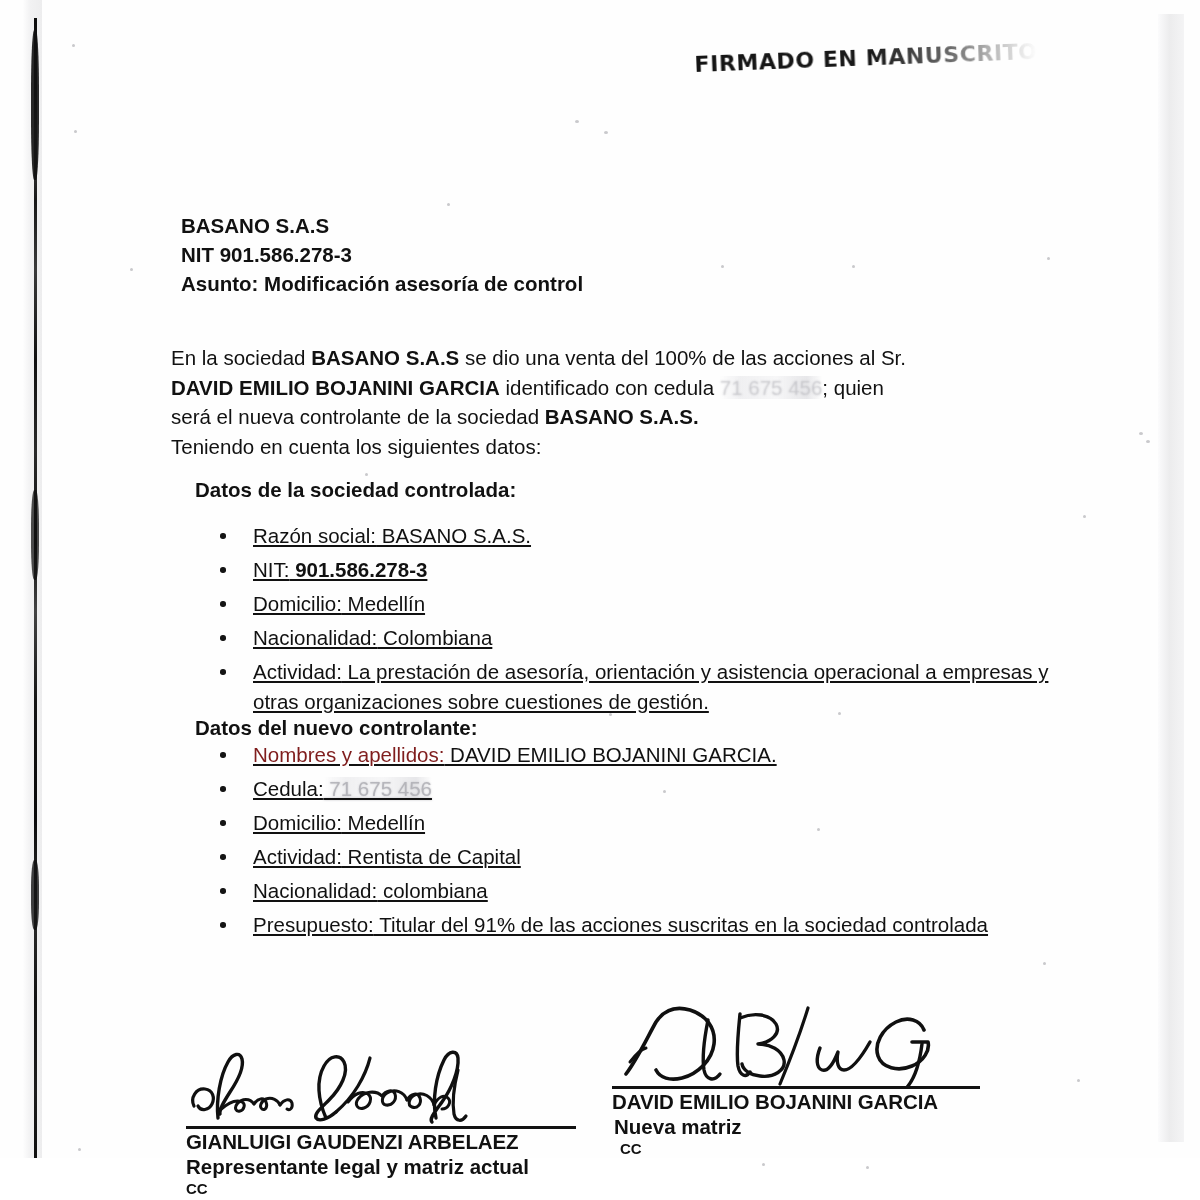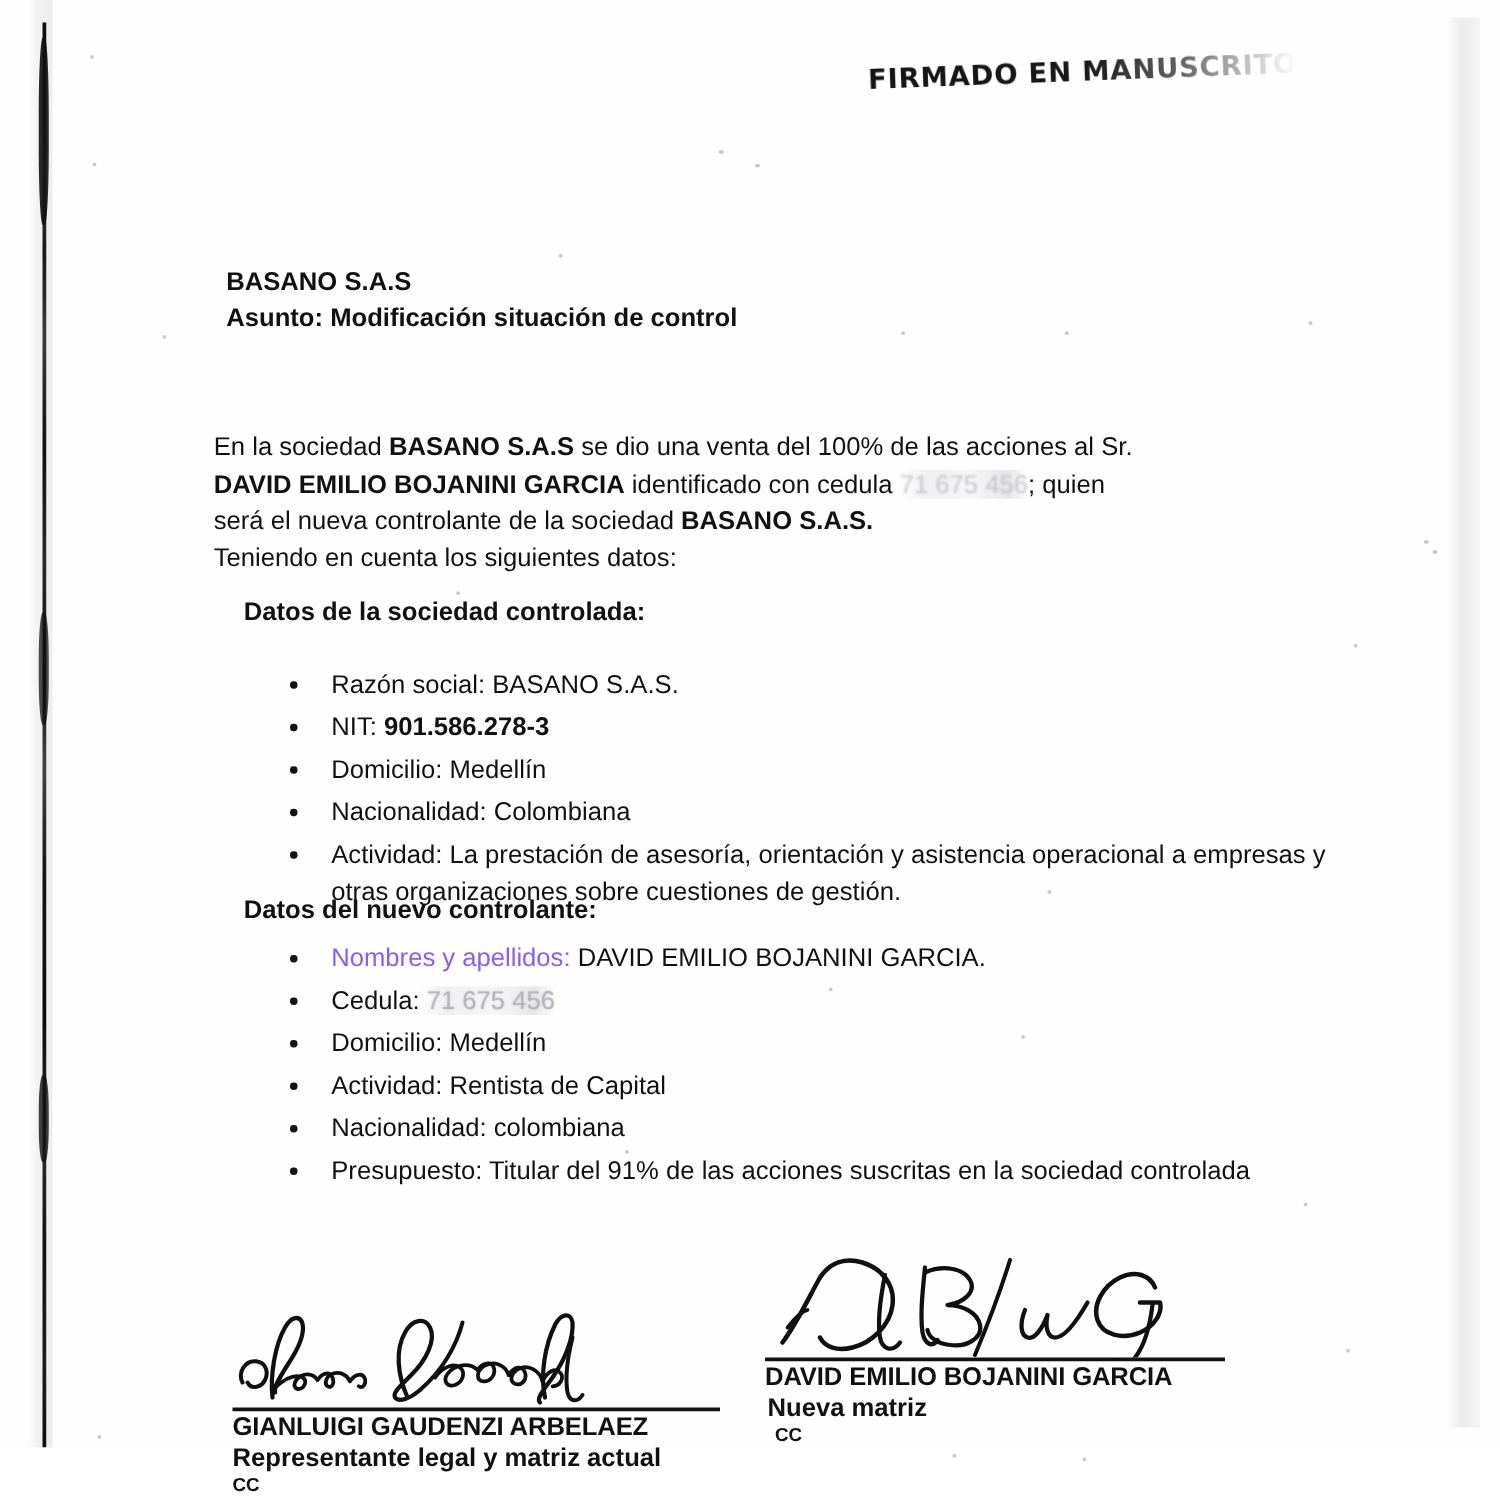--- a/index.html
+++ b/index.html
@@ -160,46 +160,47 @@
     left: 195px;
     font-size: 20.5px;
     font-weight: bold;
   }
   #heading-controlada { top: 478px; }
   #heading-controlante { top: 716px; }
 
   ul.bullets {
     position: absolute;
     left: 181px;
-    margin: 12px;
+    margin: 0;
     padding: 0 0 0 39px;
     width: 830px;
     list-style: none;
     font-size: 20.5px;
     line-height: 29.5px;
+    text-decoration: underline;
   }
   ul.bullets li {
     position: relative;
     margin: 0 0 4.5px 0;
     padding-left: 33px;
   }
   ul.bullets li::before {
     content: "";
     position: absolute;
     left: 0;
     top: 12px;
     width: 5.5px;
     height: 5.5px;
     background: #141414;
     border-radius: 50%;
   }
   ul.bullets li b { font-weight: bold; }
   #bullets-controlada { top: 521px; }
   #bullets-controlante { top: 740px; }
-  .faint-2 { color: #8b5cf6; }
+  .faint-2 { color: #7f1d1d; }
 
   
   .sig-block { position: absolute; }
   #sig-left  { left: 186px; top: 1040px; width: 390px; }
   #sig-right { left: 612px; top: 1000px; width: 392px; }
 
   .sig-ink {
     position: relative;
     height: 86px;
     width: 100%;
@@ -272,21 +273,22 @@
   <div class="speck" style="left:762px;top:1163px;width:3px;height:3px;"></div>
   <div class="speck" style="left:866px;top:1166px;width:3px;height:3px;"></div>
 
   <div class="doc">
 
 
     <div class="stamp">FIRMADO EN MANUSCRITO</div>
 
     <div class="header-block">
       <div>BASANO S.A.S</div>
-      <div>Asunto: Modificación situación de control</div>
+      <div>NIT 901.586.278-3</div>
+      <div>Asunto: Modificación asesoría de control</div>
     </div>
 
     <div class="body-par"><span>En la sociedad </span><b>BASANO S.A.S</b><span> se dio una venta del 100% de las acciones al Sr.</span><br><b>DAVID EMILIO BOJANINI GARCIA</b><span> identificado con cedula </span><span class="redacted">71 675 456</span><span>; quien</span><br><span>será el nueva controlante de la sociedad </span><b>BASANO S.A.S.</b><br><span>Teniendo en cuenta los siguientes datos:</span></div>
 
     <div class="section-heading" id="heading-controlada">Datos de la sociedad controlada:</div>
 
     <ul class="bullets" id="bullets-controlada">
       <li><span>Razón social:</span><span> BASANO S.A.S.</span></li>
       <li><span>NIT:</span><b> 901.586.278-3</b></li>
       <li><span>Domicilio:</span><span> Medellín</span></li>

